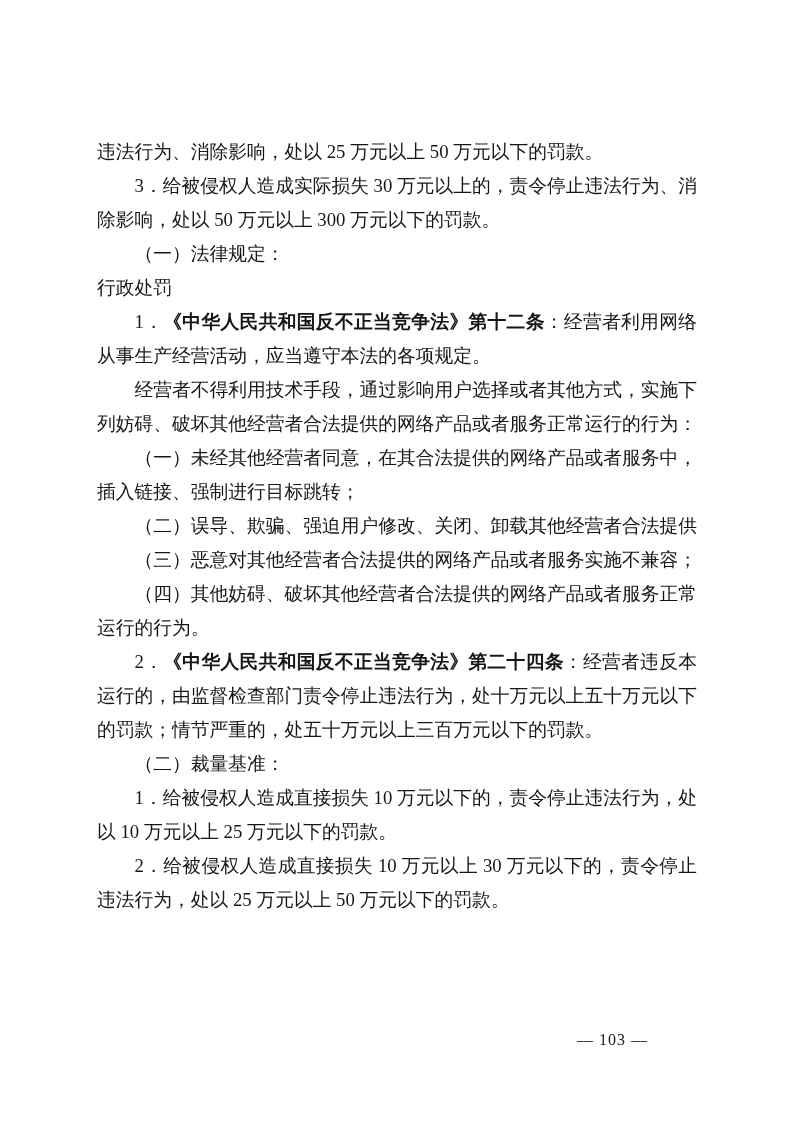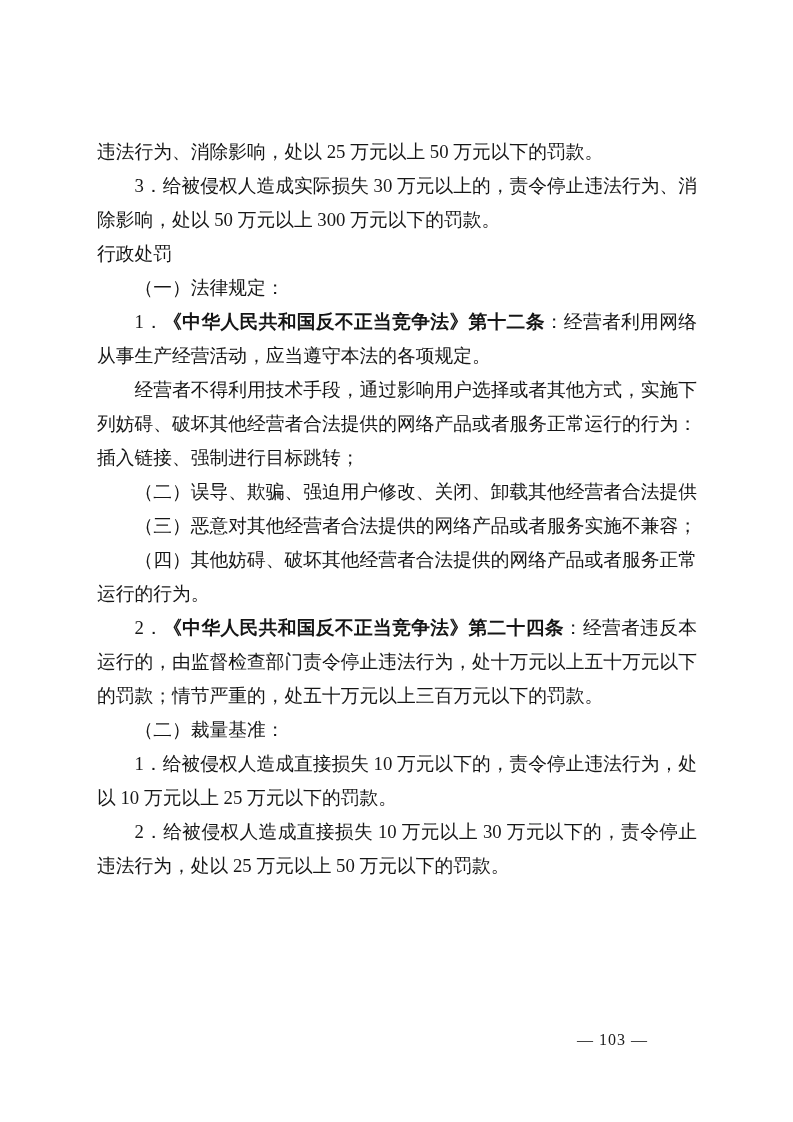--- a/index.html
+++ b/index.html
@@ -51,26 +51,27 @@
   }
 </style>
 </head>
 <body>
 
 <div class="page">
   <div class="doc-text">
       <div class="line"><span>违法行为、消除影响，处以 25 万元以上 50 万元以下的罚款。</span></div>
       <div class="line indent fill"><span>3．给被侵权人造成实际损失 30 万元以上的，责令停止违法行为、消</span></div>
       <div class="line"><span>除影响，处以 50 万元以上 300 万元以下的罚款。</span></div>
+      <div class="line indent"><span>（一）法律规定：</span></div>
       <div class="line"><span>行政处罚</span></div>
-      <div class="line indent"><span>（一）法律规定：</span></div>
       <div class="line indent fill"><span>1．</span><span class="bold">《中华人民共和国反不正当竞争法》第十二条</span><span>：经营者利用网络</span></div>
       <div class="line"><span>从事生产经营活动，应当遵守本法的各项规定。</span></div>
       <div class="line indent fill"><span>经营者不得利用技术手段，通过影响用户选择或者其他方式，实施下</span></div>
       <div class="line"><span>列妨碍、破坏其他经营者合法提供的网络产品或者服务正常运行的行为：</span></div>
+      <div class="line indent fill"><span>（一）未经其他经营者同意，在其合法提供的网络产品或者服务中，</span></div>
       <div class="line"><span>插入链接、强制进行目标跳转；</span></div>
       <div class="line indent fill"><span>（二）误导、欺骗、强迫用户修改、关闭、卸载其他经营者合法提供</span></div>
       <div class="line indent"><span>（三）恶意对其他经营者合法提供的网络产品或者服务实施不兼容；</span></div>
       <div class="line indent fill"><span>（四）其他妨碍、破坏其他经营者合法提供的网络产品或者服务正常</span></div>
       <div class="line"><span>运行的行为。</span></div>
       <div class="line indent fill"><span>2．</span><span class="bold">《中华人民共和国反不正当竞争法》第二十四条</span><span>：经营者违反本</span></div>
       <div class="line fill"><span>运行的，由监督检查部门责令停止违法行为，处十万元以上五十万元以下</span></div>
       <div class="line"><span>的罚款；情节严重的，处五十万元以上三百万元以下的罚款。</span></div>
       <div class="line indent"><span>（二）裁量基准：</span></div>
       <div class="line indent fill"><span>1．给被侵权人造成直接损失 10 万元以下的，责令停止违法行为，处</span></div>

